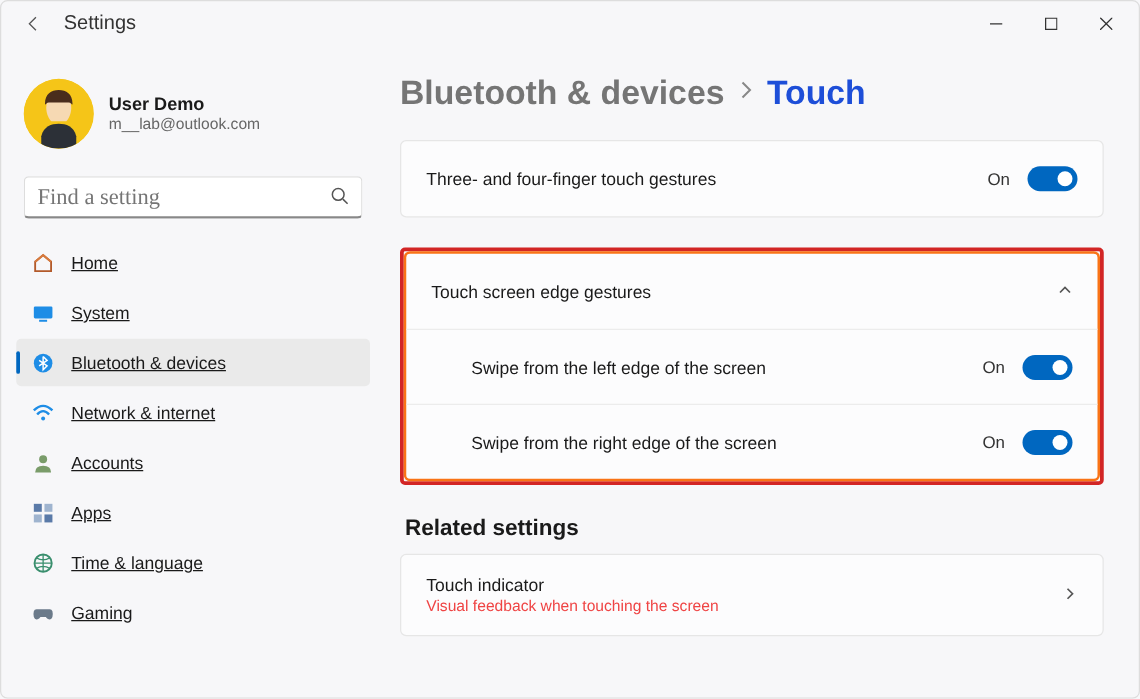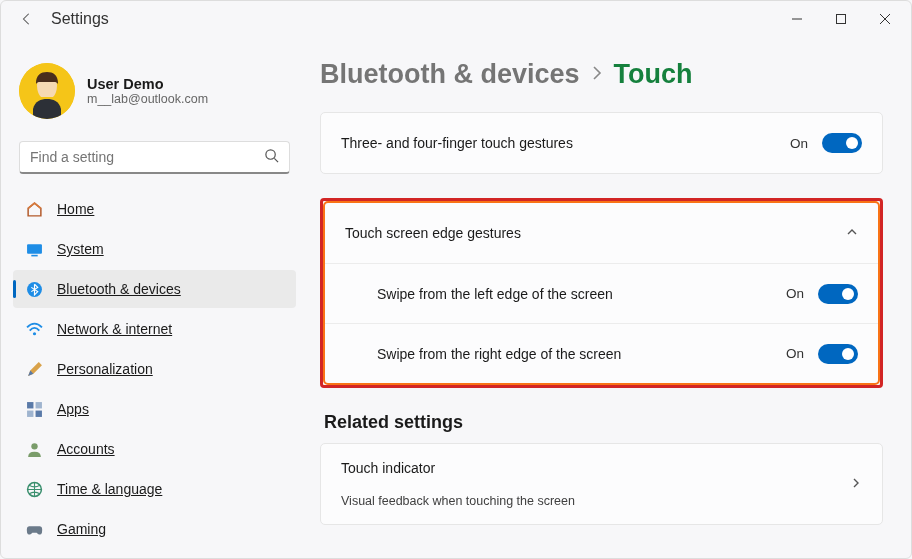--- a/index.html
+++ b/index.html
@@ -50,22 +50,22 @@
     display: flex; align-items: center;
     background: #fff;
     border-radius: 4px;
     border: 1px solid #ddd;
     border-bottom: 2px solid #888;
     height: 34px;
     padding: 0 10px;
     margin: 0 6px 10px 6px;
   }
   .search input {
-    border: none; outline: none; flex: 1; font-size: 14px; background: transparent;
-    font-family: Liberation Sans, sans-serif;
+    border: none; outline: none; flex: 1; font-size: 18px; background: transparent;
+    font-family: Liberation Serif, serif;
   }
   .search .s-icon { color: #555; }
   .nav { display: flex; flex-direction: column; gap: 2px; text-decoration: underline; }
   .nav-item {
     display: flex; align-items: center; gap: 14px;
     height: 38px;
     padding: 0 12px;
     border-radius: 4px;
     font-size: 14px;
     position: relative;
@@ -82,37 +82,37 @@
   }
   .nav-icon { width: 18px; height: 18px; display: flex; align-items: center; justify-content: center; }
   .main {
     flex: 1;
     padding: 22px 28px 0 14px;
     overflow-y: auto;
   }
   .breadcrumb { display: flex; align-items: center; gap: 12px; margin-bottom: 22px; }
   .bc-parent { font-size: 27px; font-weight: 600; color: #757575; }
   .bc-chevron { font-size: 16px; color: #757575; }
-  .bc-current { font-size: 27px; font-weight: 600; color: #15803d; }
+  .bc-current { font-size: 27px; font-weight: 600; color: #1d4ed8; }
   .card {
     background: #fcfcfd;
     border: 1px solid #e6e6e6;
     border-radius: 5px;
     margin-bottom: 24px;
   }
   .row {
     display: flex; align-items: center;
     padding: 16px 20px;
     min-height: 60px;
     gap: 14px;
   }
   .row.indent { padding-left: 52px; }
   .row + .row { border-top: 1px solid #ececec; }
   .row-label { flex: 1; font-size: 14px; color: #1a1a1a; }
-  .row-sub { font-size: 12.5px; color: #404040; margin-top: 18px; }
+  .row-sub { font-size: 12.5px; color: #ef4444; margin-top: 2px; }
   .row-text { flex: 1; display: flex; flex-direction: column; justify-content: center; }
   .toggle-state { font-size: 13.5px; color: #333; }
   .toggle {
     width: 40px; height: 20px; border-radius: 10px; background: #0067c0; position: relative;
   }
   .toggle::after {
     content: ""; position: absolute; width: 12px; height: 12px; border-radius: 50%;
     background: #fff; top: 4px; right: 4px;
   }
   .chevron { color: #555; }
@@ -219,45 +219,36 @@
                 <path d="M1 6 Q8 -1 15 6" stroke="#1e8de6" stroke-width="1.8" fill="none"></path>
                 <path d="M3.5 9 Q8 4 12.5 9" stroke="#1e8de6" stroke-width="1.8" fill="none"></path>
                 <circle cx="8" cy="12" r="1.5" fill="#1e8de6"></circle>
               </svg>
           </span>
           <span>Network &amp; internet</span>
         </div>
         <div class="nav-item">
           <span class="nav-icon">
             <svg width="17" height="17" viewBox="0 0 16 16">
-                <path d="M2 14 L4 9 L12 1 L15 4 L7 12 Z" fill="#d9a24a"></path>
-                <path d="M2 14 L4 9 L7 12 Z" fill="#5a7aa8"></path>
-              </svg>
-          </span>
-          <span>Personalization</span>
+                <circle cx="8" cy="5" r="3" fill="#7a9c6a"></circle>
+                <path d="M2 15 Q2 10 8 10 Q14 10 14 15 Z" fill="#7a9c6a"></path>
+              </svg>
+          </span>
+          <span>Accounts</span>
         </div>
         <div class="nav-item">
           <span class="nav-icon">
             <svg width="17" height="17" viewBox="0 0 16 16">
                 <rect x="1" y="1" width="6" height="6" fill="#5a7aa8"></rect>
                 <rect x="9" y="1" width="6" height="6" fill="#9fb4cf"></rect>
                 <rect x="1" y="9" width="6" height="6" fill="#9fb4cf"></rect>
                 <rect x="9" y="9" width="6" height="6" fill="#5a7aa8"></rect>
               </svg>
           </span>
           <span>Apps</span>
-        </div>
-        <div class="nav-item">
-          <span class="nav-icon">
-            <svg width="17" height="17" viewBox="0 0 16 16">
-                <circle cx="8" cy="5" r="3" fill="#7a9c6a"></circle>
-                <path d="M2 15 Q2 10 8 10 Q14 10 14 15 Z" fill="#7a9c6a"></path>
-              </svg>
-          </span>
-          <span>Accounts</span>
         </div>
         <div class="nav-item">
           <span class="nav-icon">
             <svg width="17" height="17" viewBox="0 0 16 16">
                 <circle cx="8" cy="8" r="6.5" fill="none" stroke="#3a8f6e" stroke-width="1.4"></circle>
                 <path d="M8 1.5 V14.5 M1.5 8 H14.5 M3 4 Q8 7 13 4 M3 12 Q8 9 13 12" stroke="#3a8f6e" stroke-width="1" fill="none"></path>
               </svg>
           </span>
           <span>Time &amp; language</span>
         </div>

